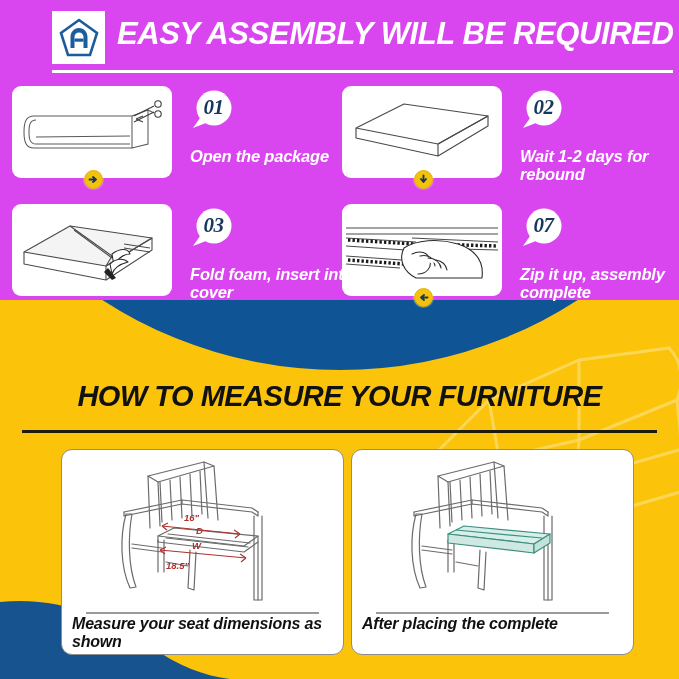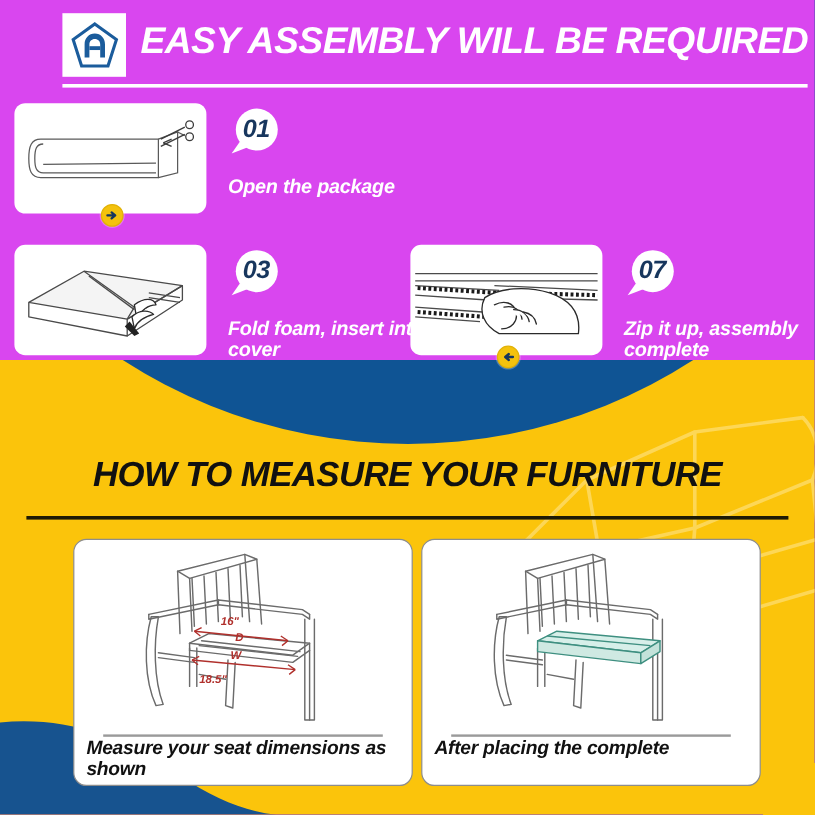--- a/index.html
+++ b/index.html
@@ -65,20 +65,21 @@
   }
 
   .step-num{
     position:absolute;left:178px;top:4px;width:54px;height:40px;
   }
   .num-text{
     position:absolute;left:0;top:0;width:47px;height:35px;
     display:flex;align-items:center;justify-content:center;
     color:#17365d;font-weight:bold;font-style:italic;font-size:21px;
     letter-spacing:-0.5px;
+    font-family:Liberation Serif, serif;
   }
   .step-label{
     position:absolute;left:178px;top:45px;width:170px;
     color:#ffffff;font-weight:bold;font-style:italic;font-size:16.5px;
     line-height:1.12;letter-spacing:-0.2px;margin-top:16px;
   }
   .step.s2 .step-label,.step.s4 .step-label{width:190px;}
 
   
   .measure-title{
@@ -178,20 +179,46 @@
       <div class="step-num">
         <svg width="54" height="42" viewBox="0 0 54 42" style="position:absolute;left:0;top:0;">
           <circle cx="24" cy="18" r="17.5" fill="#ffffff"></circle>
           <path d="M10 28 L3 38 L16 33 Z" fill="#ffffff"></path>
         </svg>
         <div class="num-text">01</div>
       </div>
       <div class="step-label">Open the package</div>
     </div>
 
+    <div class="step s2">
+      <div class="card">
+        <div class="art">
+          <svg width="160" height="92" viewBox="0 0 160 92">
+            <g fill="none" stroke="#4a4a4a" stroke-width="1.15" stroke-linejoin="round">
+              <path d="M14 42 L62 18 L146 30 L96 58 Z"></path>
+              <path d="M14 42 L14 52 L96 70 L96 58"></path>
+              <path d="M96 58 L146 30 L146 40 L96 70"></path>
+            </g>
+          </svg>
+        </div>
+        <div class="arrow-badge">
+          <svg width="11" height="11" viewBox="0 0 11 11">
+            <path d="M5.5 1.5 L5.5 7 M3 5 L5.5 8 L8 5" stroke="#17365d" stroke-width="1.9" fill="none" stroke-linecap="round" stroke-linejoin="round"></path>
+          </svg>
+        </div>
+      </div>
+      <div class="step-num">
+        <svg width="54" height="42" viewBox="0 0 54 42" style="position:absolute;left:0;top:0;">
+          <circle cx="24" cy="18" r="17.5" fill="#ffffff"></circle>
+          <path d="M10 28 L3 38 L16 33 Z" fill="#ffffff"></path>
+        </svg>
+        <div class="num-text">02</div>
+      </div>
+      <div class="step-label">Wait 1-2 days for rebound</div>
+    </div>
 
     <div class="step s3">
       <div class="card">
         <div class="art">
           <svg width="160" height="92" viewBox="0 0 160 92">
             <g fill="none" stroke="#4a4a4a" stroke-width="1.1" stroke-linejoin="round">
               <path d="M12 48 L58 22 L140 34 L94 62 Z" fill="#f4f4f4"></path>
               <path d="M12 48 L12 60 L94 76 L94 62"></path>
               <path d="M94 62 L140 34 L140 46 L94 76"></path>
               <path d="M58 22 L100 52 L94 62"></path>

